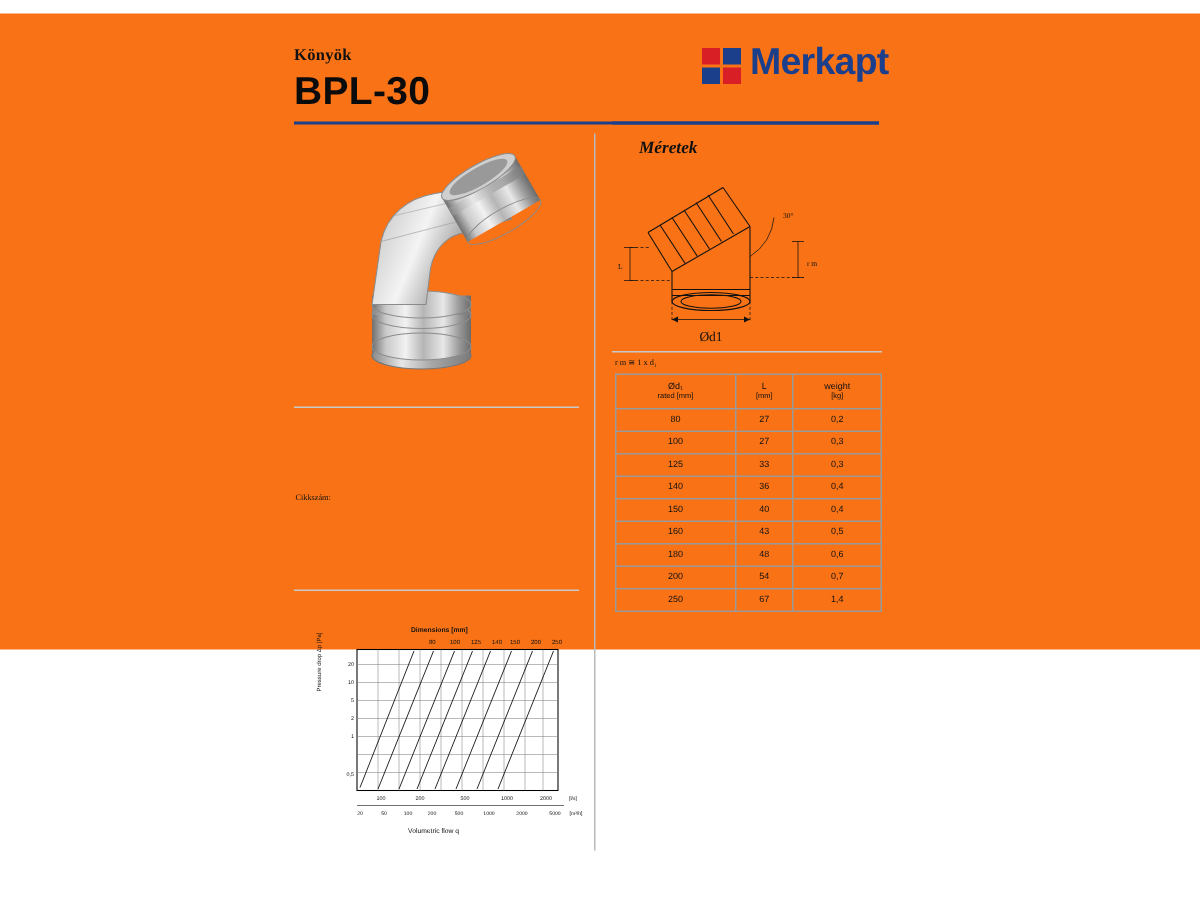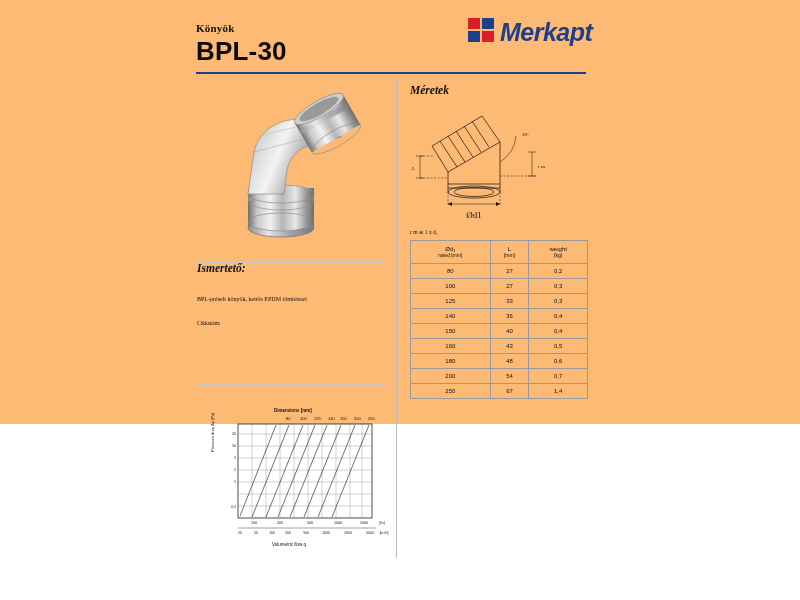--- a/index.html
+++ b/index.html
@@ -11,21 +11,22 @@
     width: 800px;
     height: 600px;
     font-family: "Liberation Sans", sans-serif;
     color: #000;
     overflow: hidden;
   }
   .page {
     position: relative;
     width: 800px;
     height: 424px;
-    background: #fdba74;
+    background: #f97316;
+    margin-top: 9px;
   }
 
   
   .header {
     position: absolute;
     left: 196px;
     top: 22px;
     width: 400px;
   }
   .header .kicker {
@@ -43,23 +44,22 @@
     margin-top: 2px;
     letter-spacing: .2px;
   }
 
   
   .logo {
     position: absolute;
     left: 468px;
     top: 18px;
     display: flex;
-    align-items: flex-start;
+    align-items: flex-end;
     gap: 6px;
-    font-style: italic;
   }
   .logo-mark {
     width: 26px;
     height: 24px;
     display: grid;
     grid-template-columns: 1fr 1fr;
     grid-template-rows: 1fr 1fr;
     gap: 2px;
   }
   .logo-mark i {
@@ -244,21 +244,21 @@
     left: 58px;
     top: 134px;
     font-size: 4.5px;
     font-family: "Liberation Sans", sans-serif;
     color: #111;
   }
 
   
   .meretek {
     position: absolute;
-    left: 410px;
+    left: 426px;
     top: 84px;
   }
   .drawing {
     position: absolute;
     left: 404px;
     top: 100px;
     width: 160px;
     height: 122px;
   }
   .dim-note {
@@ -364,24 +364,20 @@
       <g transform="rotate(-30 120 38)">
         <rect x="92" y="16" width="56" height="34" fill="url(#mtl)"></rect>
         <ellipse cx="120" cy="16" rx="28" ry="8" fill="#cfcfcf" stroke="#8a8a8a" stroke-width="0.7"></ellipse>
         <ellipse cx="120" cy="16" rx="22" ry="6" fill="#6e6e6e" opacity="0.55"></ellipse>
         <rect x="92" y="24" width="56" height="6" fill="url(#rim)" opacity="0.8"></rect>
         <ellipse cx="120" cy="50" rx="28" ry="8" fill="none" stroke="#8a8a8a" stroke-width="0.6"></ellipse>
       </g>
     </svg>
   </div>
 
-  <div class="ismerteto">
-    <div class="sect-title">Ismertető:</div>
-    <div class="desc">BPL-préselt könyök, kettős EPDM tömítéssel</div>
-  </div>
 
   <div class="cikkszam-label">Cikkszám:</div>
 
 
 
   <div class="chart-wrap">
     <div class="chart-title">Dimensions  [mm]</div>
 
     <div class="chart-toplabels">
       <span style="left:60px;">80</span>

